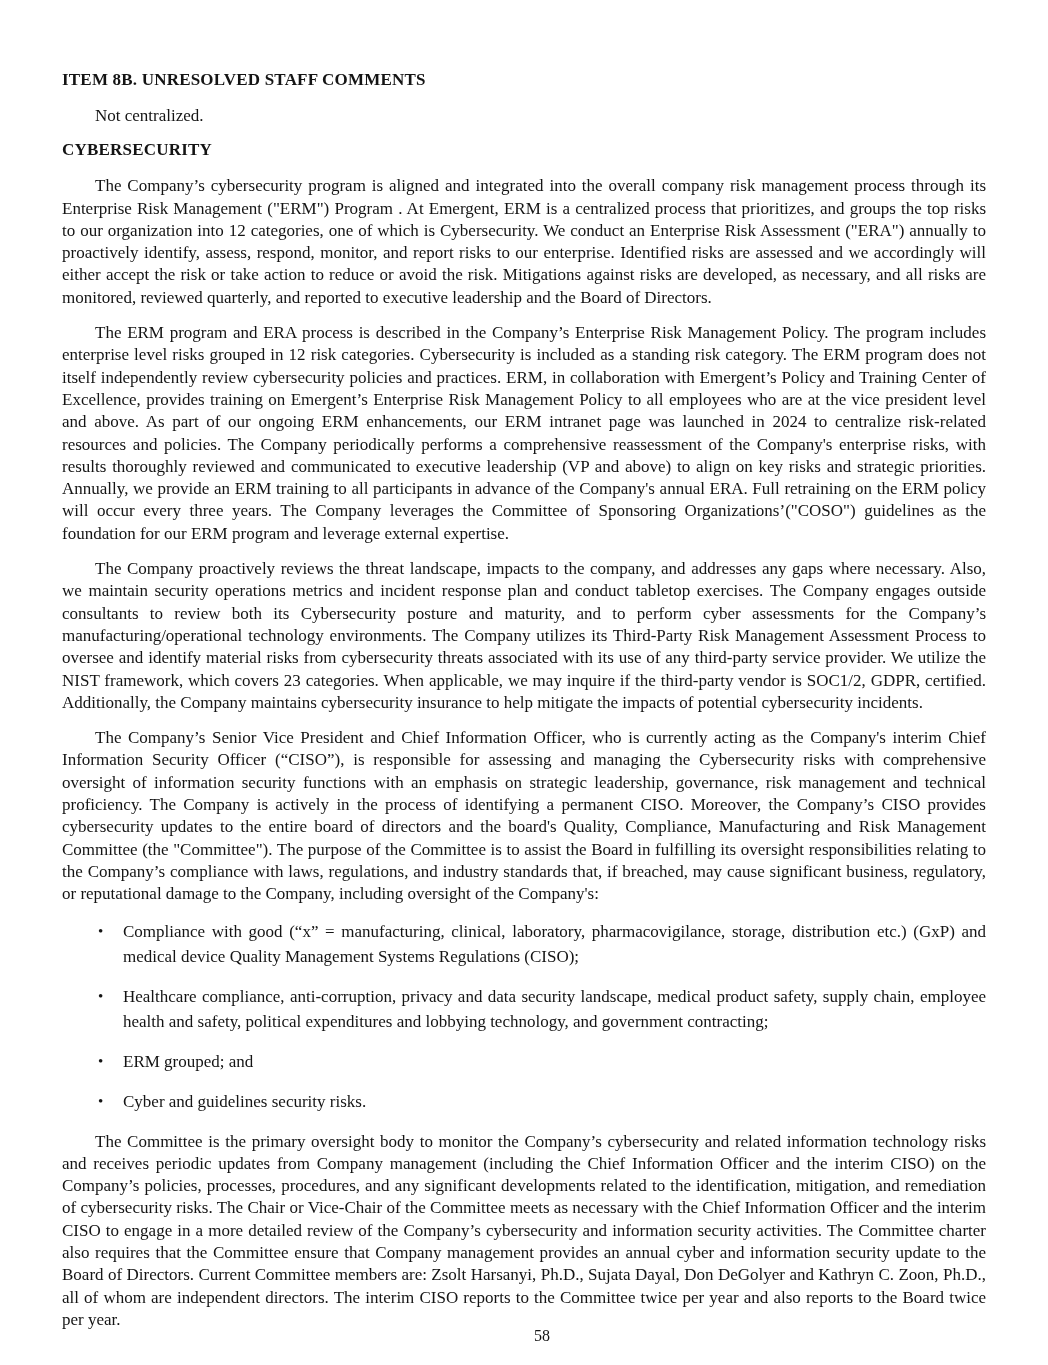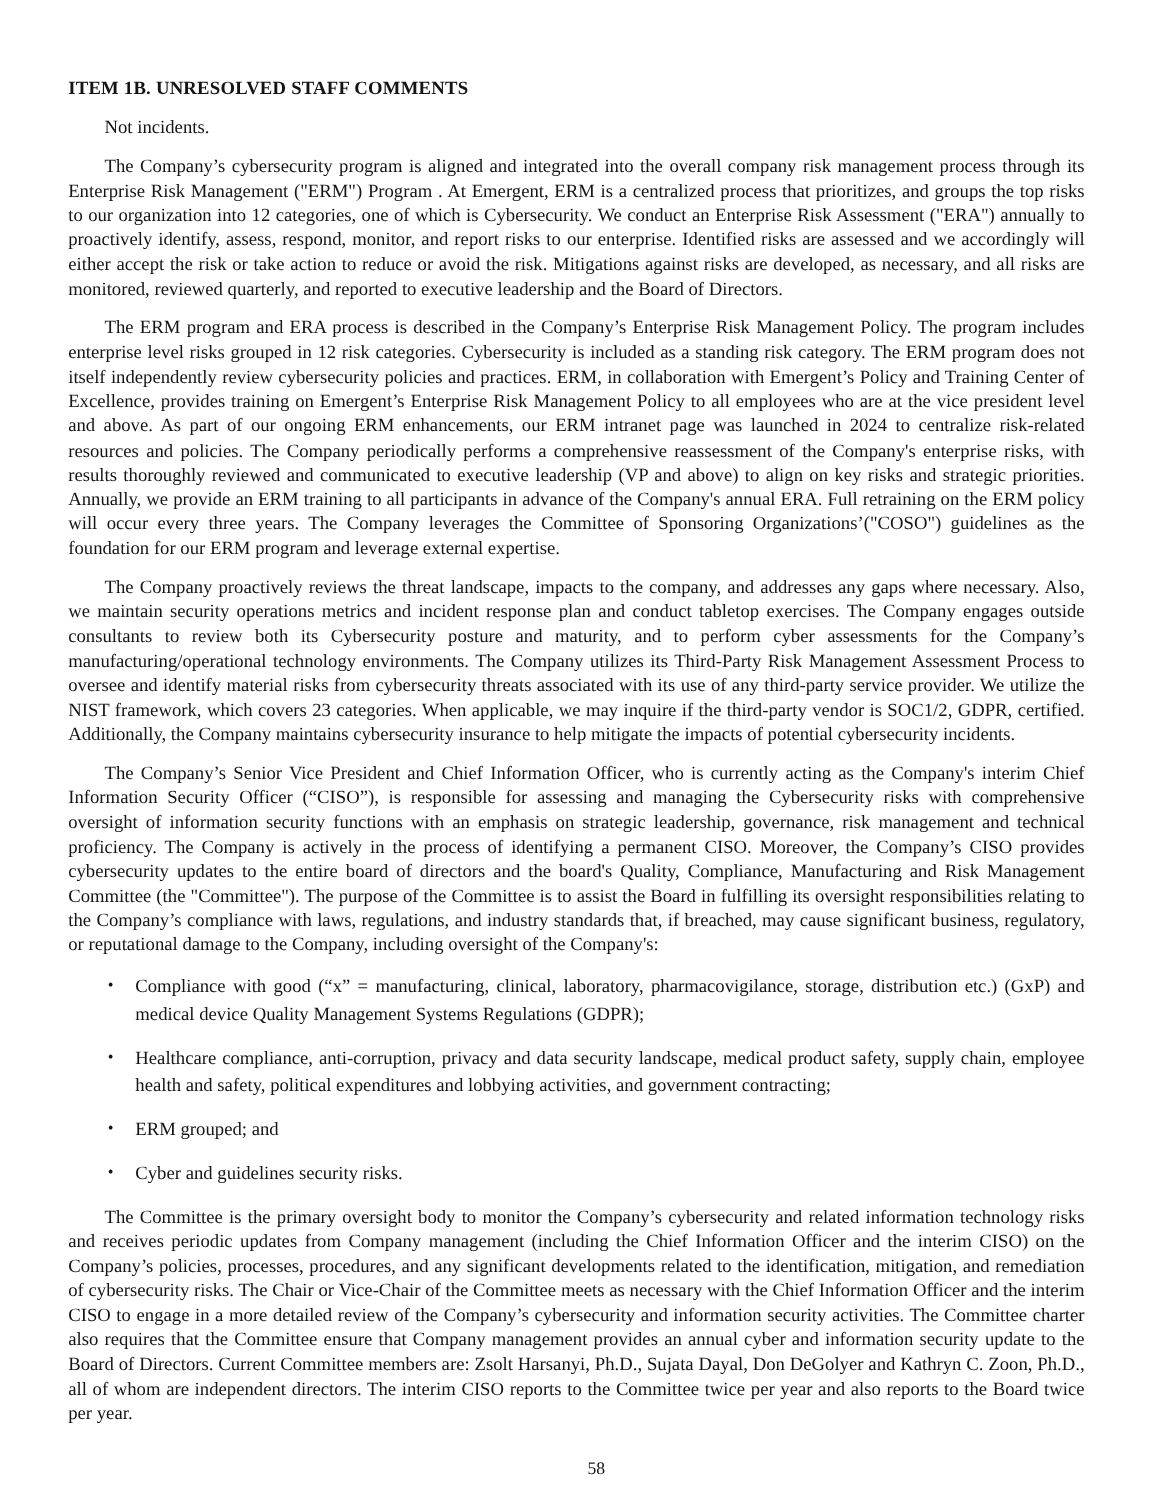--- a/index.html
+++ b/index.html
@@ -59,42 +59,43 @@
     width: 100%;
     text-align: center;
     font-size: 16px;
   }
 </style>
 </head>
 <body>
 
 <div class="page">
 
-  <h2 class="doc-heading">ITEM 1B. UNRESOLVED STAFF COMMENTS</h2>
+  <h2 class="doc-heading">ITEM 8B. UNRESOLVED STAFF COMMENTS</h2>
 
-  <p class="doc-para no-indent-short">Not incidents.</p>
+  <p class="doc-para no-indent-short">Not centralized.</p>
 
 
+  <h2 class="doc-heading">CYBERSECURITY</h2>
 
   <p class="doc-para">The Company’s cybersecurity program is aligned and integrated into the overall company risk management process through its Enterprise Risk Management ("ERM") Program . At Emergent, ERM is a centralized process that prioritizes, and groups the top risks to our organization into 12 categories, one of which is Cybersecurity. We conduct an Enterprise Risk Assessment ("ERA") annually to proactively identify, assess, respond, monitor, and report risks to our enterprise. Identified risks are assessed and we accordingly will either accept the risk or take action to reduce or avoid the risk. Mitigations against risks are developed, as necessary, and all risks are monitored, reviewed quarterly, and reported to executive leadership and the Board of Directors.</p>
 
   <p class="doc-para">The ERM program and ERA process is described in the Company’s Enterprise Risk Management Policy. The program includes enterprise level risks grouped in 12 risk categories. Cybersecurity is included as a standing risk category. The ERM program does not itself independently review cybersecurity policies and practices. ERM, in collaboration with Emergent’s Policy and Training Center of Excellence, provides training on Emergent’s Enterprise Risk Management Policy to all employees who are at the vice president level and above. As part of our ongoing ERM enhancements, our ERM intranet page was launched in 2024 to centralize risk-related resources and policies. The Company periodically performs a comprehensive reassessment of the Company's enterprise risks, with results thoroughly reviewed and communicated to executive leadership (VP and above) to align on key risks and strategic priorities. Annually, we provide an ERM training to all participants in advance of the Company's annual ERA. Full retraining on the ERM policy will occur every three years. The Company leverages the Committee of Sponsoring Organizations’("COSO") guidelines as the foundation for our ERM program and leverage external expertise.</p>
 
   <p class="doc-para">The Company proactively reviews the threat landscape, impacts to the company, and addresses any gaps where necessary. Also, we maintain security operations metrics and incident response plan and conduct tabletop exercises. The Company engages outside consultants to review both its Cybersecurity posture and maturity, and to perform cyber assessments for the Company’s manufacturing/operational technology environments. The Company utilizes its Third-Party Risk Management Assessment Process to oversee and identify material risks from cybersecurity threats associated with its use of any third-party service provider. We utilize the NIST framework, which covers 23 categories. When applicable, we may inquire if the third-party vendor is SOC1/2, GDPR, certified. Additionally, the Company maintains cybersecurity insurance to help mitigate the impacts of potential cybersecurity incidents.</p>
 
   <p class="doc-para">The Company’s Senior Vice President and Chief Information Officer, who is currently acting as the Company's interim Chief Information Security Officer (“CISO”), is responsible for assessing and managing the Cybersecurity risks with comprehensive oversight of information security functions with an emphasis on strategic leadership, governance, risk management and technical proficiency. The Company is actively in the process of identifying a permanent CISO. Moreover, the Company’s CISO provides cybersecurity updates to the entire board of directors and the board's Quality, Compliance, Manufacturing and Risk Management Committee (the "Committee"). The purpose of the Committee is to assist the Board in fulfilling its oversight responsibilities relating to the Company’s compliance with laws, regulations, and industry standards that, if breached, may cause significant business, regulatory, or reputational damage to the Company, including oversight of the Company's:</p>
 
   <ul class="bullet-list">
     <li class="bullet-item">
       <span class="bullet-marker">•</span>
-      <span>Compliance with good (“x” = manufacturing, clinical, laboratory, pharmacovigilance, storage, distribution etc.) (GxP) and medical device Quality Management Systems Regulations (GDPR);</span>
+      <span>Compliance with good (“x” = manufacturing, clinical, laboratory, pharmacovigilance, storage, distribution etc.) (GxP) and medical device Quality Management Systems Regulations (CISO);</span>
     </li>
     <li class="bullet-item">
       <span class="bullet-marker">•</span>
-      <span>Healthcare compliance, anti-corruption, privacy and data security landscape, medical product safety, supply chain, employee health and safety, political expenditures and lobbying activities, and government contracting;</span>
+      <span>Healthcare compliance, anti-corruption, privacy and data security landscape, medical product safety, supply chain, employee health and safety, political expenditures and lobbying technology, and government contracting;</span>
     </li>
     <li class="bullet-item">
       <span class="bullet-marker">•</span>
       <span>ERM grouped; and</span>
     </li>
     <li class="bullet-item">
       <span class="bullet-marker">•</span>
       <span>Cyber and guidelines security risks.</span>
     </li>
   </ul>

